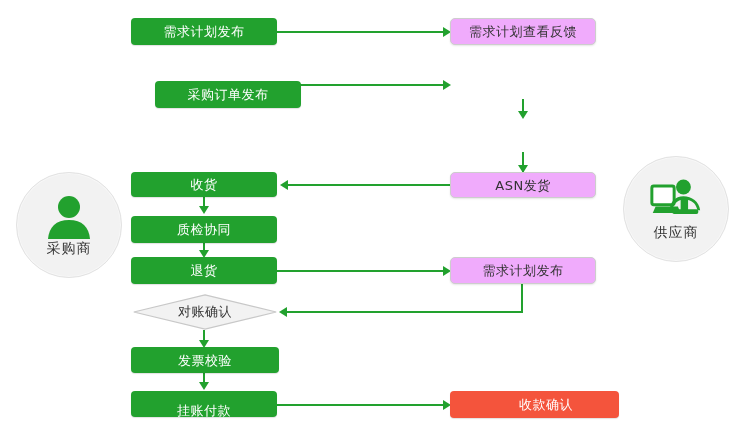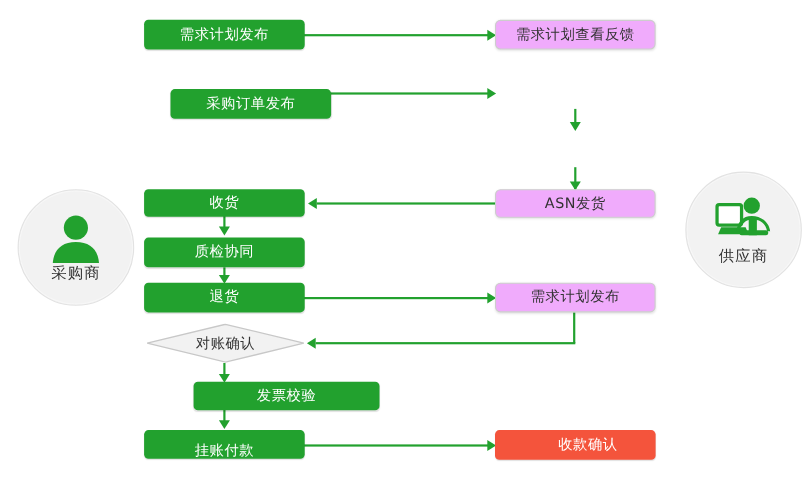--- a/index.html
+++ b/index.html
@@ -203,29 +203,29 @@
     <span>需求计划发布</span>
   </div>
 
   <div class="diamond diamond-gray" style="left:133px; top:294px; width:144px; height:36px;">
     <svg class="dshape" viewBox="0 0 144 36" preserveAspectRatio="none">
       <polygon points="72,0.8 143.2,18 72,35.2 0.8,18" fill="#f2f2f2" stroke="#c8c8c8" stroke-width="1.2"></polygon>
     </svg>
     <span class="dlabel">对账确认</span>
   </div>
 
-  <div class="node node-green" style="left:131px; top:347px; width:169px; height:26px;margin-left:45px;">
+  <div class="node node-green" style="left:131px; top:347px; width:148px; height:26px;">
     <span>发票校验</span>
   </div>
 
   <div class="node node-green" style="left:131px; top:391px; width:146px; height:26px;align-items:flex-end;">
     <span>挂账付款</span>
   </div>
 
-  <div class="node node-red" style="left:450px; top:391px; width:146px; height:27px;padding-left:23px;">
+  <div class="node node-red" style="left:450px; top:391px; width:169px; height:27px;padding-left:23px;">
     <span>收款确认</span>
   </div>
 
   <div class="actor" style="left:16px; top:172px;">
     <svg class="aicon" viewBox="0 0 52 46">
       <circle cx="26" cy="14" r="11" fill="#22a12e"></circle>
       <path d="M26 27 C13 27 6 34 5 46 L47 46 C46 34 39 27 26 27 Z" fill="#22a12e"></path>
     </svg>
     <span class="alabel">采购商</span>
   </div>

